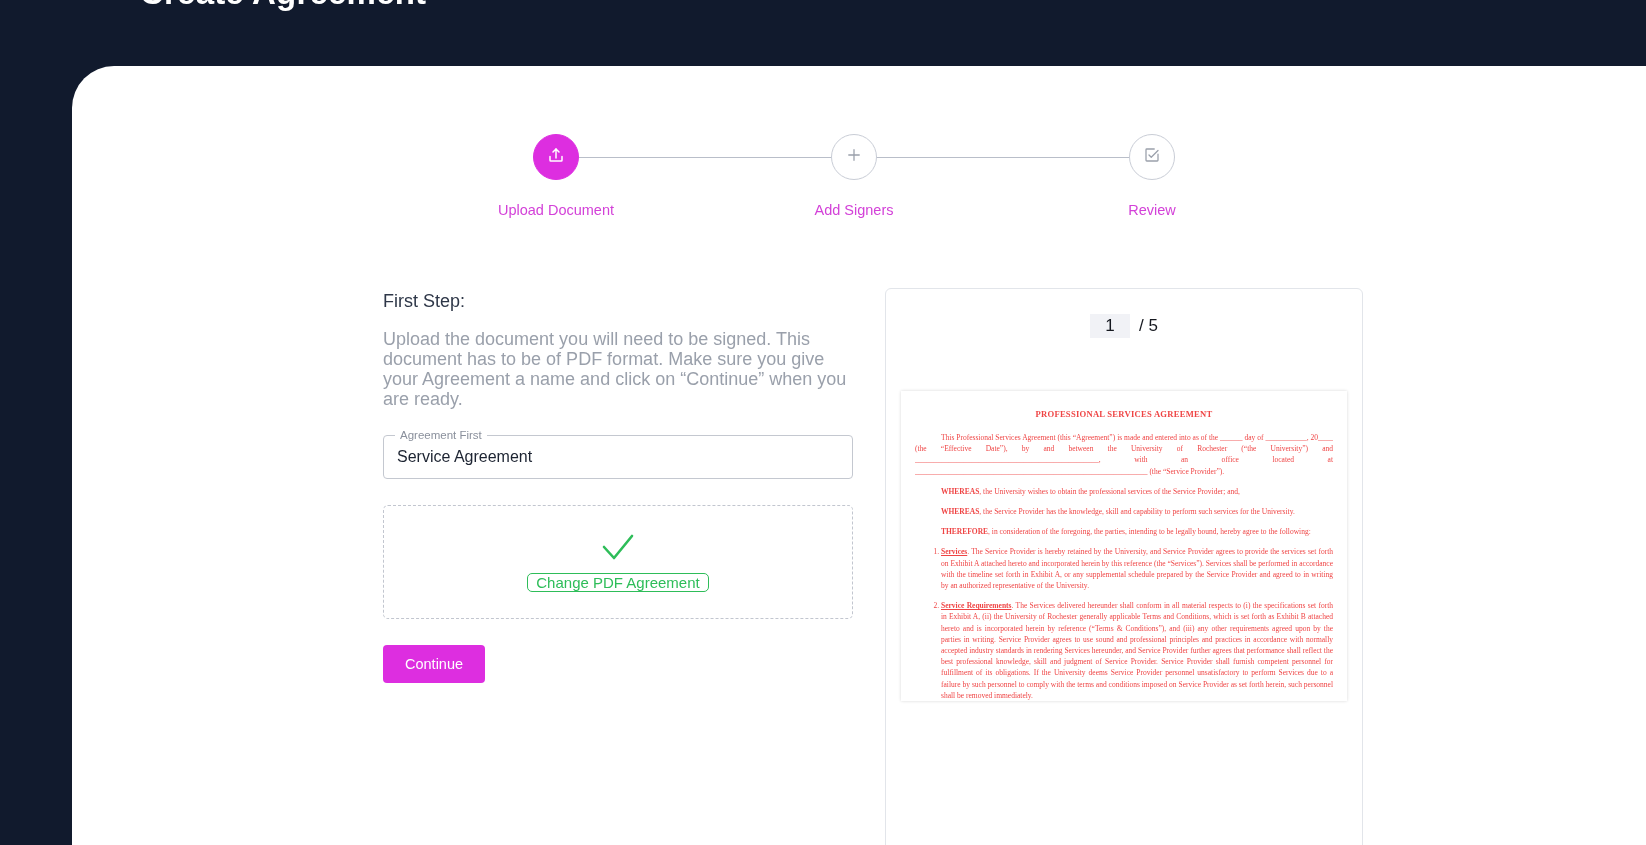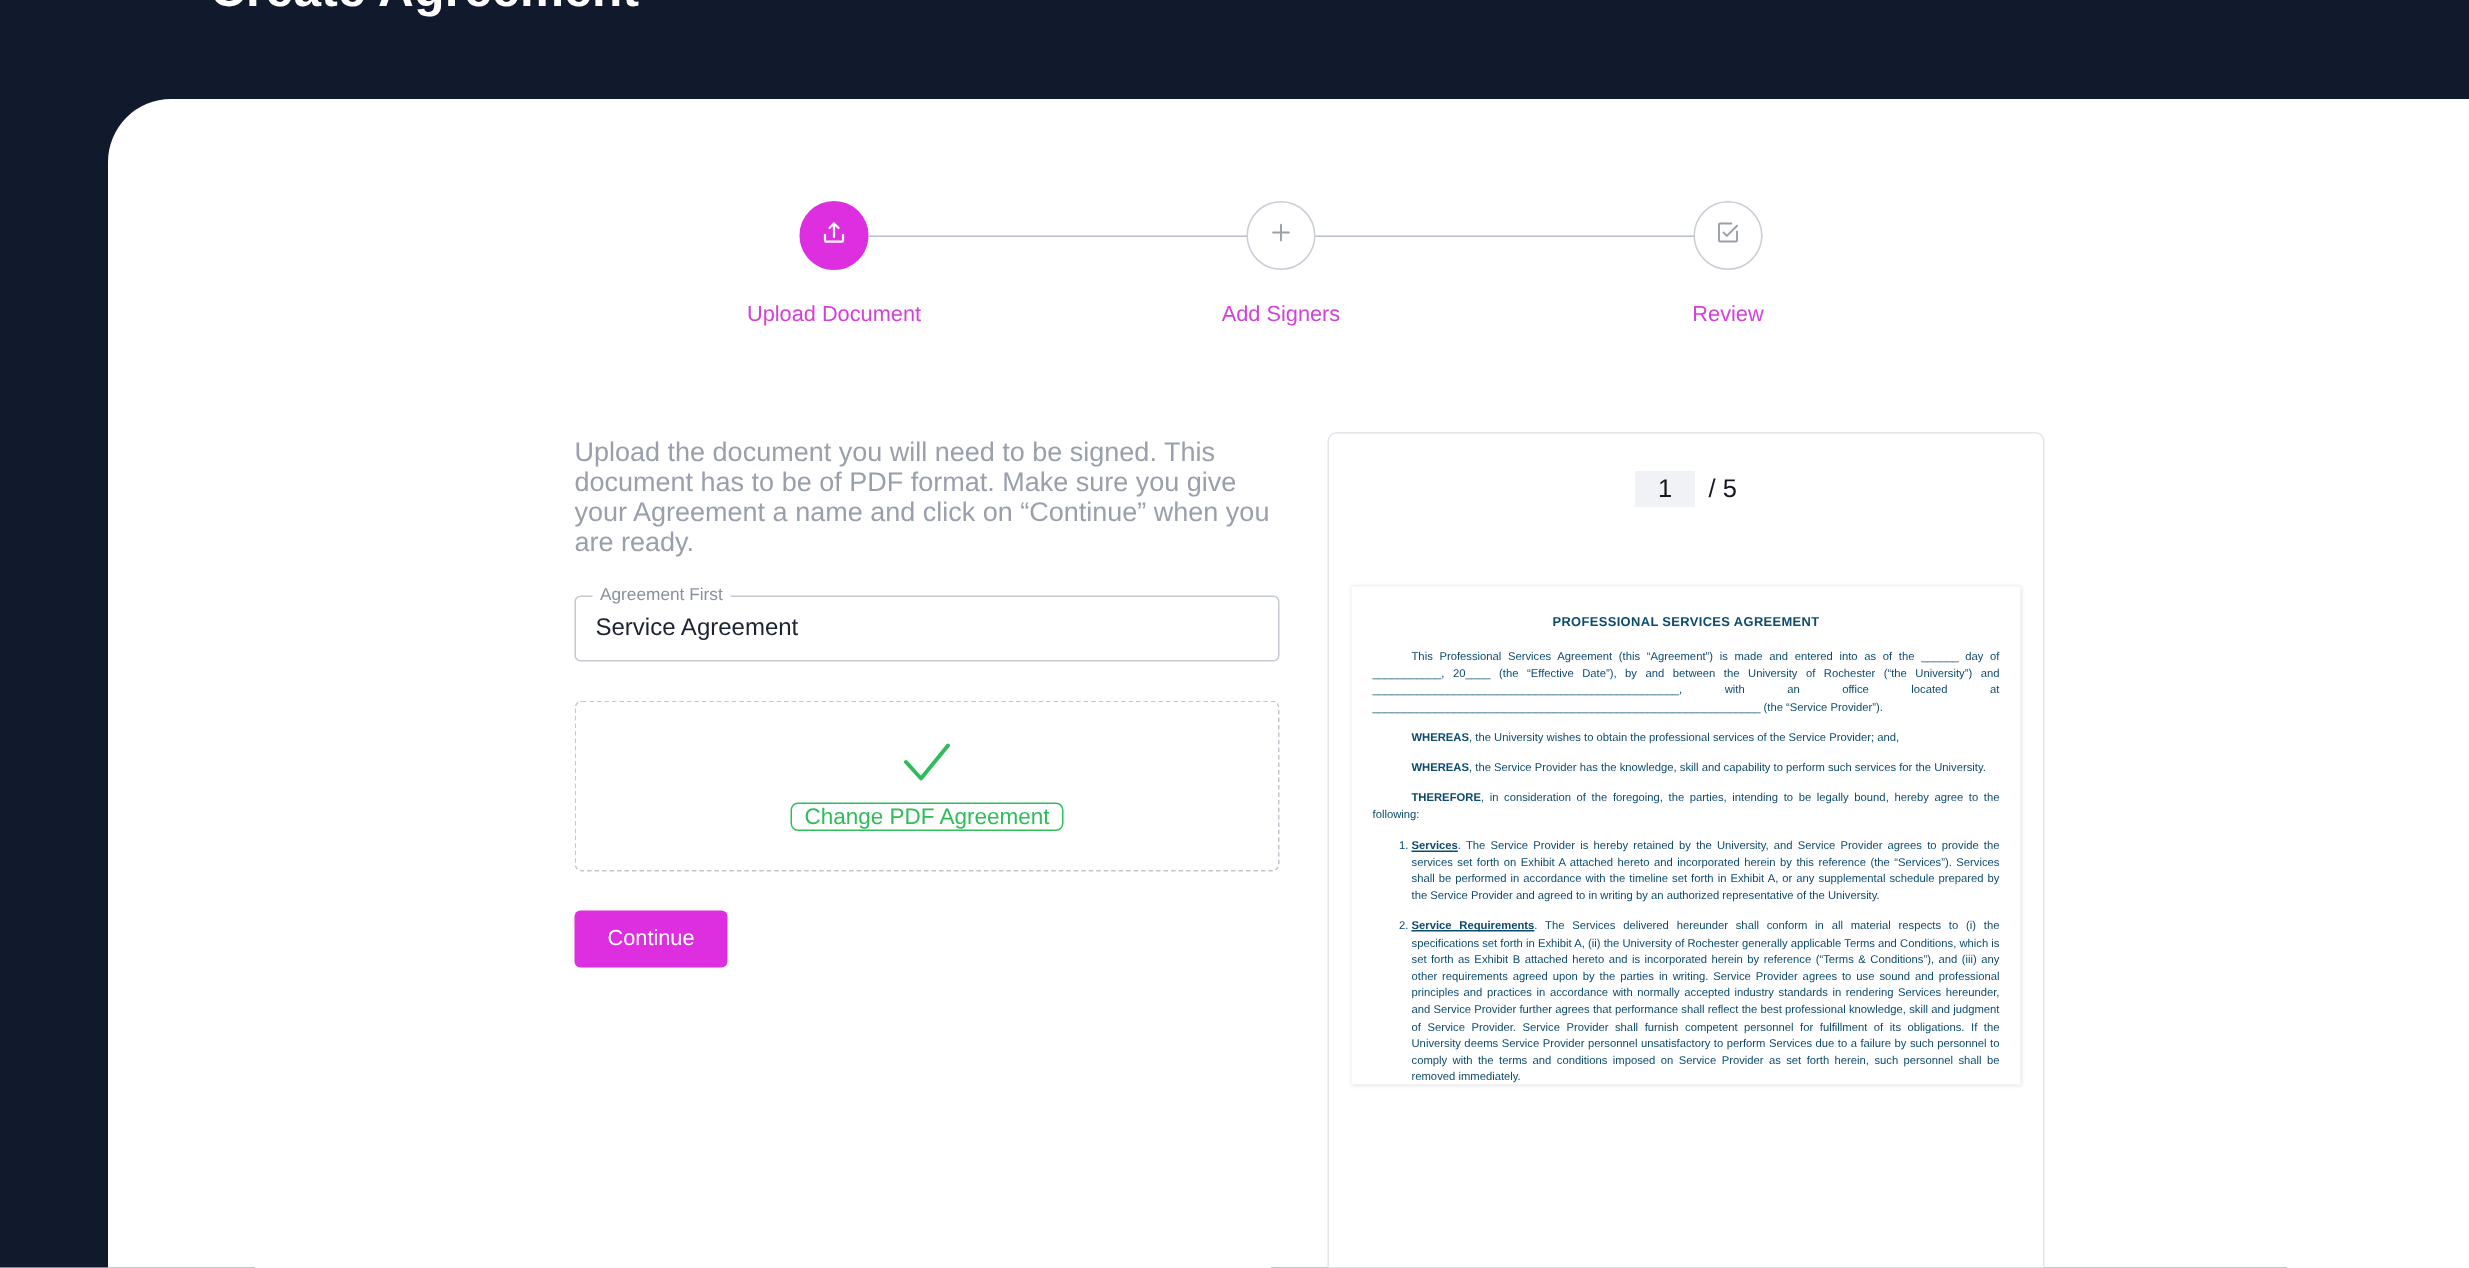--- a/index.html
+++ b/index.html
@@ -212,22 +212,22 @@
   #pdf-total-pages { color: #15181f; }
 
   
   #pdf-page {
     margin: 28px auto 0;
     width: 446px;
     background: #ffffff;
     box-shadow: 0 0 3px rgba(0,0,0,.16);
     padding: 18px 14px 0 14px;
     box-sizing: border-box;
-    font-family: Liberation Sans, sans-serif;
-    color: #0c4a6e;
+    font-family: Liberation Serif, serif;
+    color: #ef4444;
   }
   #doc-title {
     text-align: center;
     font-weight: bold;
     font-size: 8.6px;
     letter-spacing: .25px;
     margin-bottom: 13px;
   }
   .doc-para {
     font-size: 7.5px;
@@ -293,20 +293,21 @@
             <path d="M8 12l3 3 9-9"></path>
           </svg>
         </span>
       </div>
       <div class="step-label">Review</div>
     </div>
   </div>
 
   <div id="left-col">
 
+    <div id="first-step-heading">First Step:</div>
 
     <div id="step-description">Upload the document you will need to be signed. This document has to be of PDF format. Make sure you give your Agreement a name and click on “Continue” when you are ready.</div>
 
     <div id="agreement-name-field">
       <span id="agreement-name-legend">Agreement First</span>
       <input id="agreement-name-input" type="text" value="Service Agreement" style="">
     </div>
 
     <div id="dropzone">
       <span id="upload-success-icon">

